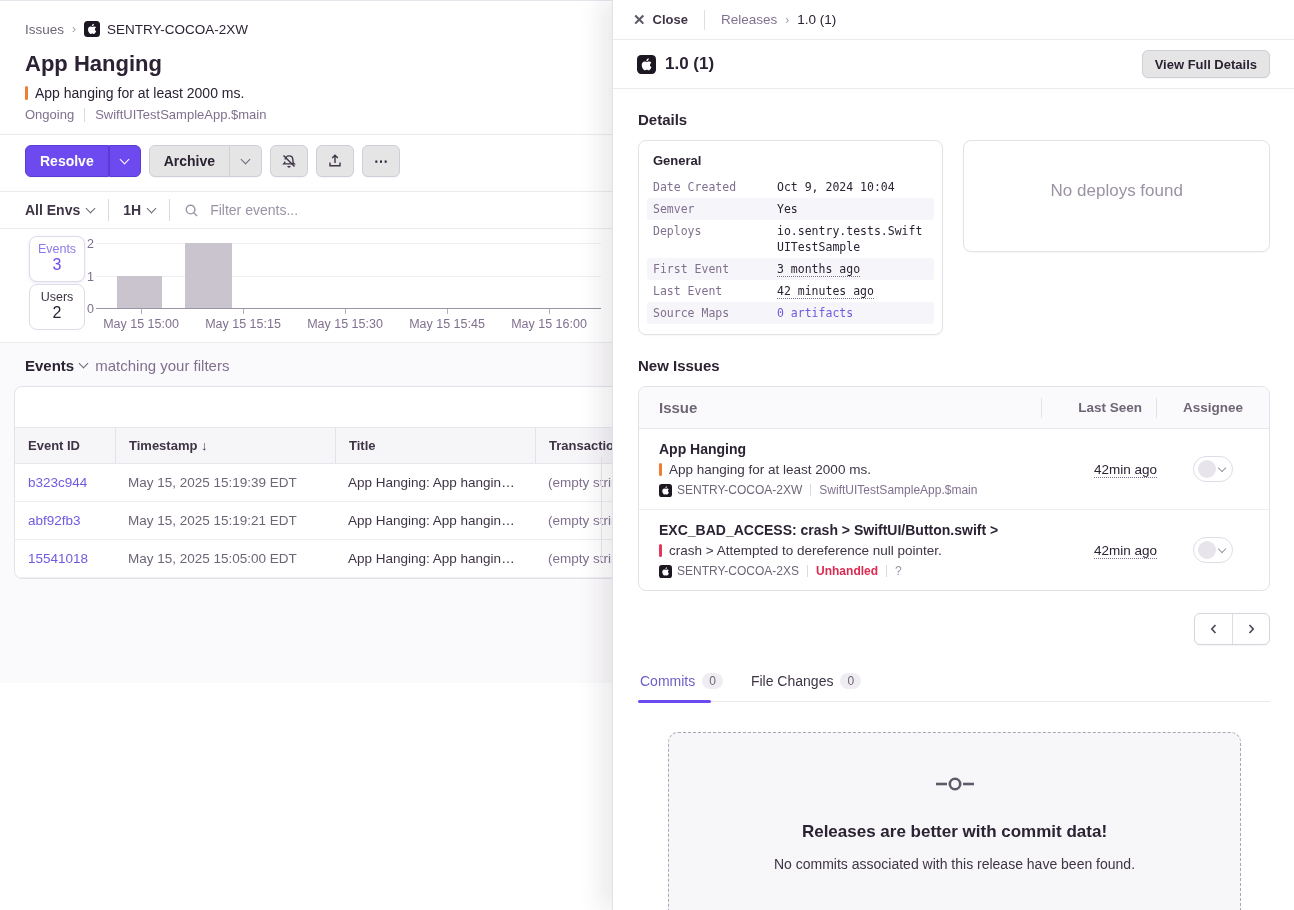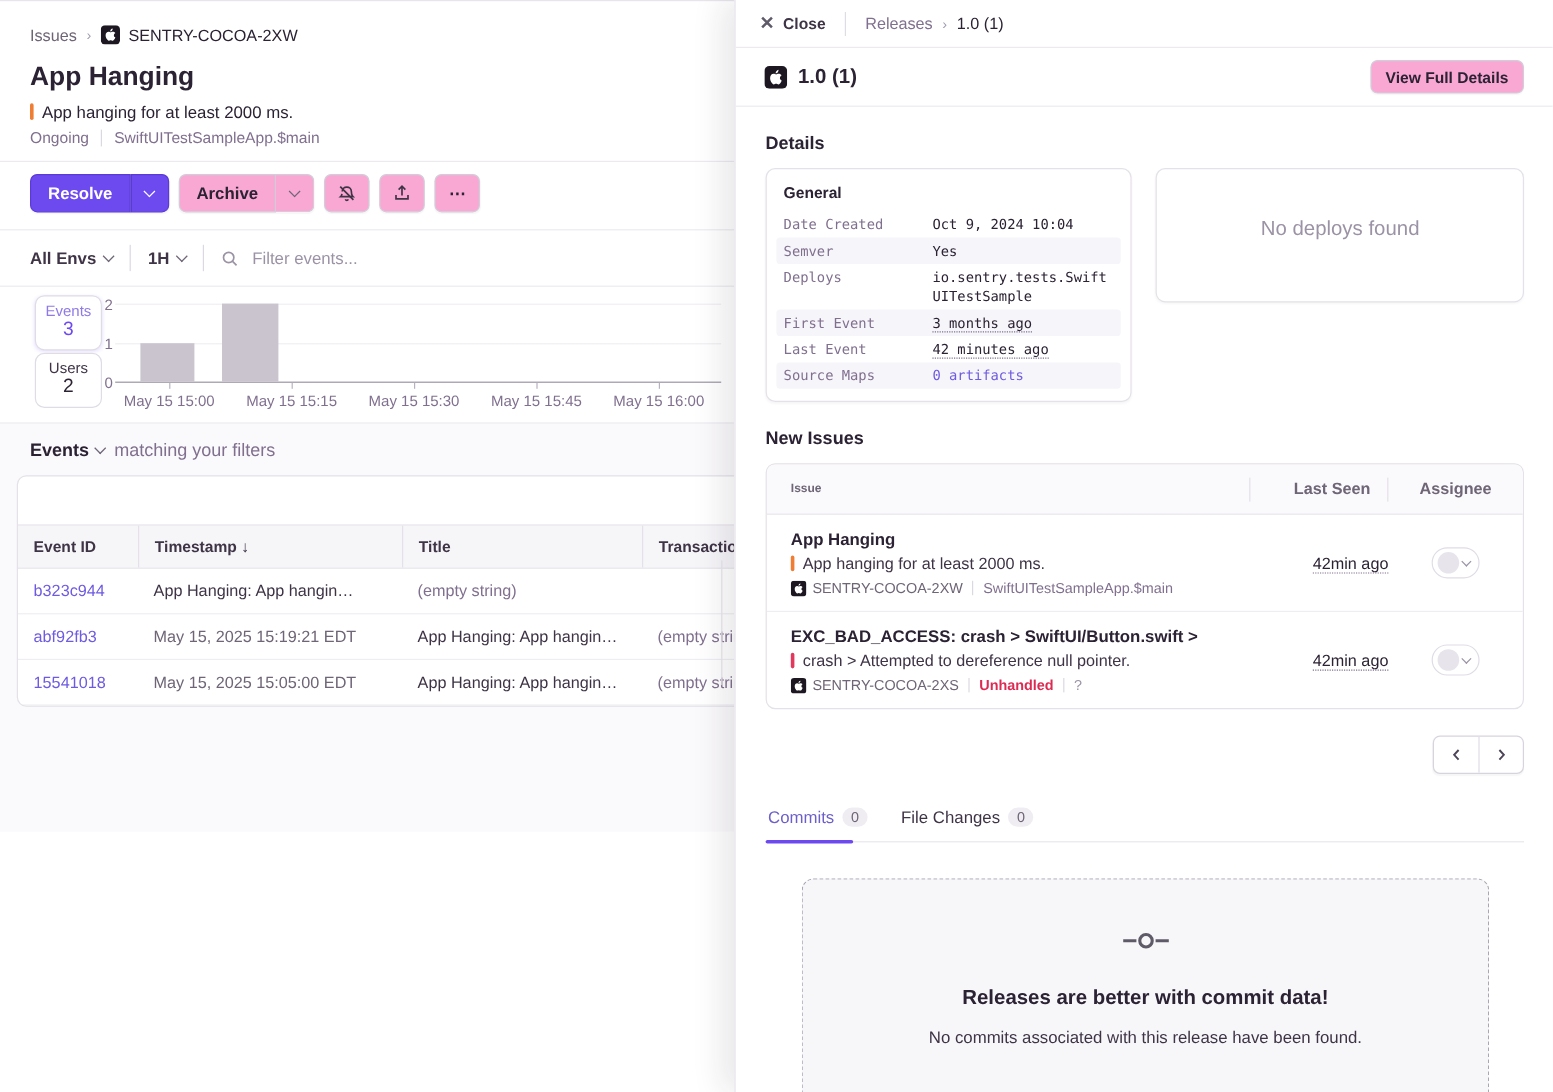--- a/index.html
+++ b/index.html
@@ -16,31 +16,31 @@
   .breadcrumb { display:flex; align-items:center; gap:8px; font-size:13.5px; color:#6e6576; }
   .crumb-sep { color:#a49cb0; font-size:12px; }
   .crumb-current { color:#2b2233; display:flex; align-items:center; gap:7px; }
   .page-title { font-size:22px; font-weight:bold; margin-top:14px; color:#2b2233; }
   .level-line { display:flex; align-items:center; gap:7px; margin-top:8px; font-size:14px; color:#2b2233; }
   .level-bar { width:3px; height:14px; border-radius:2px; flex:none; }
   .meta-line { display:flex; align-items:center; gap:10px; margin-top:6px; font-size:13px; color:#80708f; }
   .vdiv { width:1px; height:14px; background:#dcd8e2; }
   .actions-row { display:flex; align-items:center; gap:8px; padding:10px 25px 14px 25px; }
   .btn { display:inline-flex; align-items:center; justify-content:center; height:32px; border-radius:6px;
-         border:1px solid #d2cdd9; background:#f9a8d4; font-weight:bold; font-size:14px; color:#2b2233; cursor:pointer;
+         border:1px solid #d2cdd9; background:#e5e5e5; font-weight:bold; font-size:14px; color:#2b2233; cursor:pointer;
          box-shadow:0 1px 1px rgba(43,34,51,0.04); }
   .split { display:inline-flex;border-radius:11px; }
   .split .main { border-top-right-radius:0; border-bottom-right-radius:0; padding:0 14px; }
   .split .dd { border-top-left-radius:0; border-bottom-left-radius:0; border-left:none; width:32px; }
   .btn.primary { background:#6d4af0; border-color:#5a3bd6; color:#fff; }
   .btn.primary.dd { border-left:1px solid #5a3bd6; }
   .icon-btn { width:38px; }
   .chev { width:7px; height:7px; border-right:1.6px solid currentColor; border-bottom:1.6px solid currentColor;
           transform:rotate(45deg); margin-top:-4px; display:inline-block; }
-  .filter-row { display:flex; align-items:center; gap:14px; padding:0 25px; height:48px;
+  .filter-row { display:flex; align-items:center; gap:14px; padding:0 25px; height:38px;
                 border-top:1px solid #eceaef; border-bottom:1px solid #eceaef; }
   .filter-item { display:flex; align-items:center; gap:7px; font-weight:bold; font-size:14px; color:#3e3446; cursor:pointer; }
   .filter-input { display:flex; align-items:center; gap:9px; flex:1; color:#9b93a5; font-size:14px; }
   .filter-input input { border:none; outline:none; font-size:14px; color:#3e3446; width:300px; background:transparent;
                         font-family:"Liberation Sans",sans-serif; }
   .filter-input input::placeholder { color:#9b93a5; }
   
   .chart-section { position:relative; height:114px; border-bottom:1px solid #eceaef; }
   .stat-cards { position:absolute; left:29px; top:7px; width:56px; display:flex; flex-direction:column; gap:2px; }
   .stat-card { border:1px solid #e0dce6; background:#fff; border-radius:8px; height:46px; text-align:center; padding-top:5px; cursor:pointer; }
@@ -98,21 +98,21 @@
   .kv-row.striped { background:#f6f5f9; }
   .kv-key { width:124px; flex:none; color:#80708f; }
   .kv-val { color:#2b2233; word-break:break-all; }
   .kv-val .dotted { border-bottom:1px dotted #80708f; }
   .kv-val a { color:#6e5be0; text-decoration:none; cursor:pointer; }
   .deploys-card { width:307px; padding:12px 14px; height:112px; }
   .deploys-empty { text-align:center; color:#9b93a5; font-size:17px; margin-top:28px; }
   
   .issues-card { border:1px solid #e4e1e8; border-radius:8px; overflow:hidden; margin-bottom:0; }
   .issues-head { display:flex; align-items:center; background:#faf9fb; border-bottom:1px solid #e9e6ed; height:42px; }
-  .issues-head .col-issue { flex:1; padding-left:20px; font-size:10px; font-weight:bold; color:#6e6576; }
+  .issues-head .col-issue { flex:1; padding-left:20px; font-size:15px; font-weight:bold; color:#6e6576; }
   .issues-head .col-seen { width:100px; text-align:right; font-size:13.5px; font-weight:bold; color:#6e6576; }
   .issues-head .col-assignee { width:112px; text-align:center; font-size:13.5px; font-weight:bold; color:#6e6576; }
   .head-sep { width:1px; height:20px; background:#e4e1e8; margin-left:14px; }
   .issue-row { display:flex; align-items:center; border-bottom:1px solid #efedf2; padding:12px 0; }
   .issue-row:last-child { border-bottom:none; }
   .issue-main { flex:1; padding-left:20px; min-width:0; }
   .issue-title { font-size:14px; font-weight:bold; color:#2b2233; margin-bottom:5px; cursor:pointer; }
   .issue-msg { display:flex; align-items:center; gap:7px; font-size:13.5px; color:#3e3446; margin-bottom:6px; }
   .issue-meta { display:flex; align-items:center; gap:8px; font-size:12px; color:#80708f; }
   .unhandled { color:#dc2b53; font-weight:bold; }
@@ -286,20 +286,21 @@
       <div class="card-title">All Events</div>
       <div class="etable">
         <div class="thead">
           <div>Event ID</div>
           <div>Timestamp ↓</div>
           <div>Title</div>
           <div>Transaction</div>
         </div>
         <div class="trow">
           <div class="cell-id"><a>b323c944</a></div>
+          <div class="cell-ts">May 15, 2025 15:19:39 EDT</div>
           <div class="cell-title">App Hanging: App hangin…</div>
           <div class="cell-tx">(empty string)</div>
         </div>
         <div class="trow">
           <div class="cell-id"><a>abf92fb3</a></div>
           <div class="cell-ts">May 15, 2025 15:19:21 EDT</div>
           <div class="cell-title">App Hanging: App hangin…</div>
           <div class="cell-tx">(empty string)</div>
         </div>
         <div class="trow">

